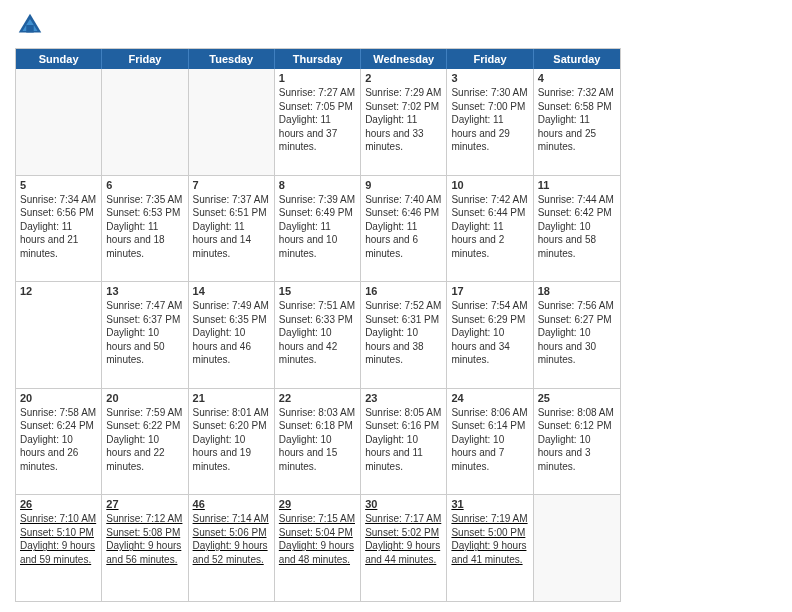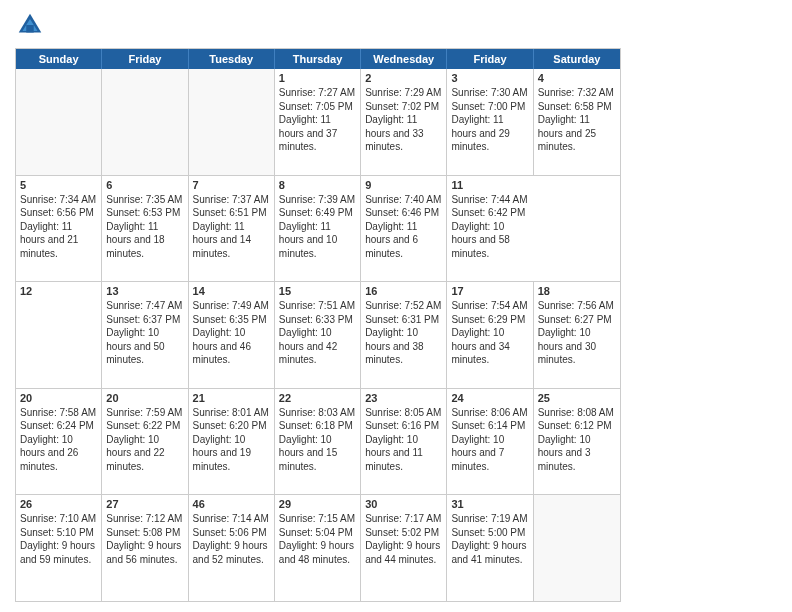--- a/index.html
+++ b/index.html
@@ -75,21 +75,21 @@
       flex: 1;
       display: flex;
       flex-direction: column;
     }
     .cal-row {
       display: grid;
       grid-template-columns: repeat(7, 1fr);
       flex: 1;
       border-bottom: 1px solid #ccc;
     }
-    .cal-row:last-child { border-bottom: none; }
+    .cal-row:last-child { border-bottom: none; text-decoration: underline; }
     .cal-cell {
       border-right: 1px solid #ccc;
       padding: 3px 4px;
       font-size: 8.5px;
       color: #333;
       vertical-align: top;
       min-height: 0;
       overflow: hidden;
     }
     .cal-cell:last-child { border-right: none; }
@@ -175,20 +175,24 @@
           </div>
           <div class="cal-cell">
             <span class="day-num">8</span>
             <div class="cell-info">Sunrise: 7:39 AM<br>Sunset: 6:49 PM<br>Daylight: 11 hours and 10 minutes.</div>
           </div>
           <div class="cal-cell">
             <span class="day-num">9</span>
             <div class="cell-info">Sunrise: 7:40 AM<br>Sunset: 6:46 PM<br>Daylight: 11 hours and 6 minutes.</div>
           </div>
           <div class="cal-cell">
+            <span class="day-num">10</span>
+            <div class="cell-info">Sunrise: 7:42 AM<br>Sunset: 6:44 PM<br>Daylight: 11 hours and 2 minutes.</div>
+          </div>
+          <div class="cal-cell">
             <span class="day-num">11</span>
             <div class="cell-info">Sunrise: 7:44 AM<br>Sunset: 6:42 PM<br>Daylight: 10 hours and 58 minutes.</div>
           </div>
         </div>
         <div class="cal-row">
           <div class="cal-cell">
             <span class="day-num">12</span>
           </div>
           <div class="cal-cell">
             <span class="day-num">13</span>

